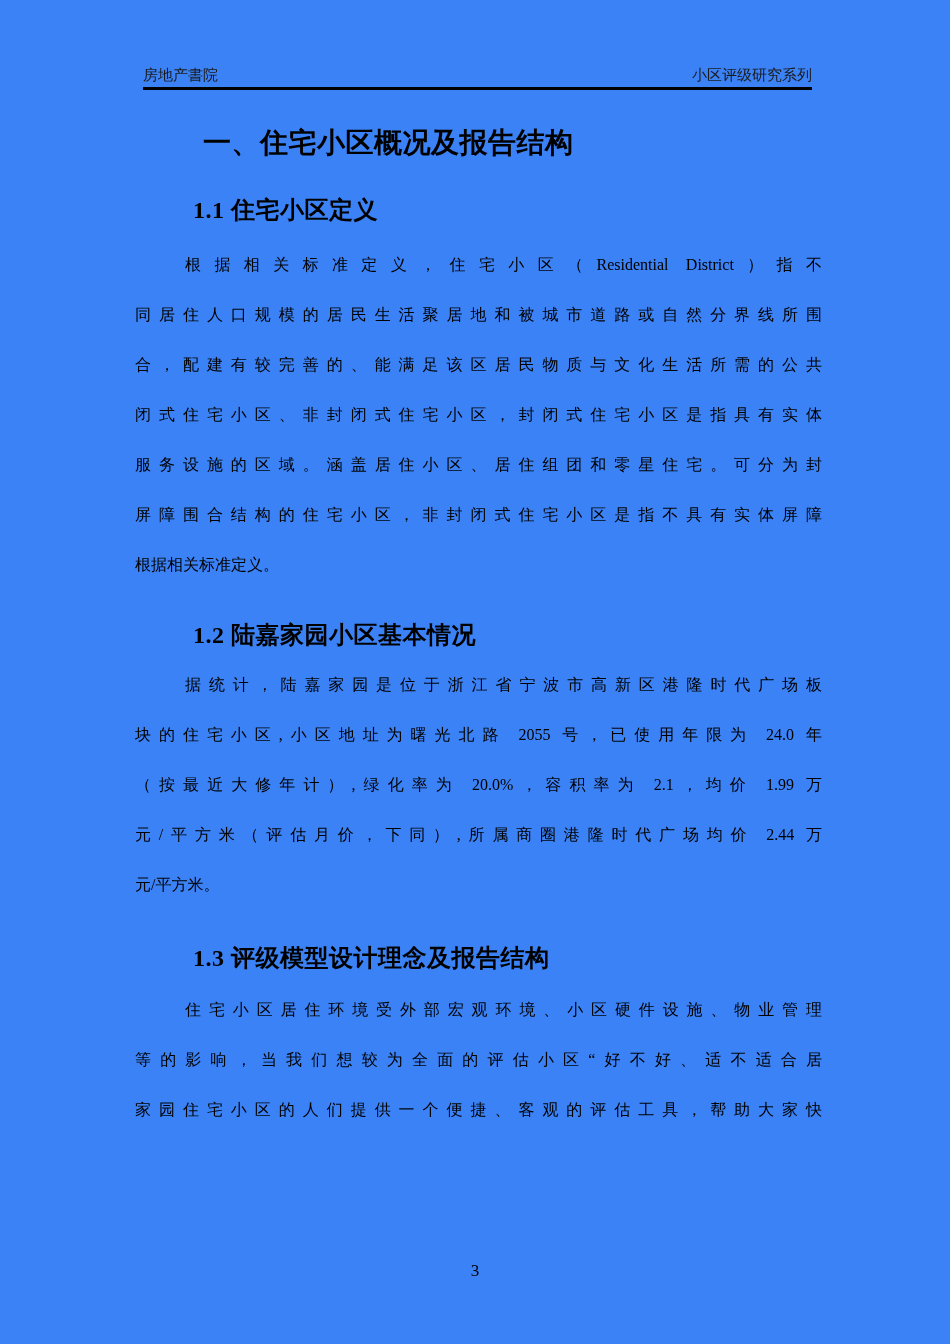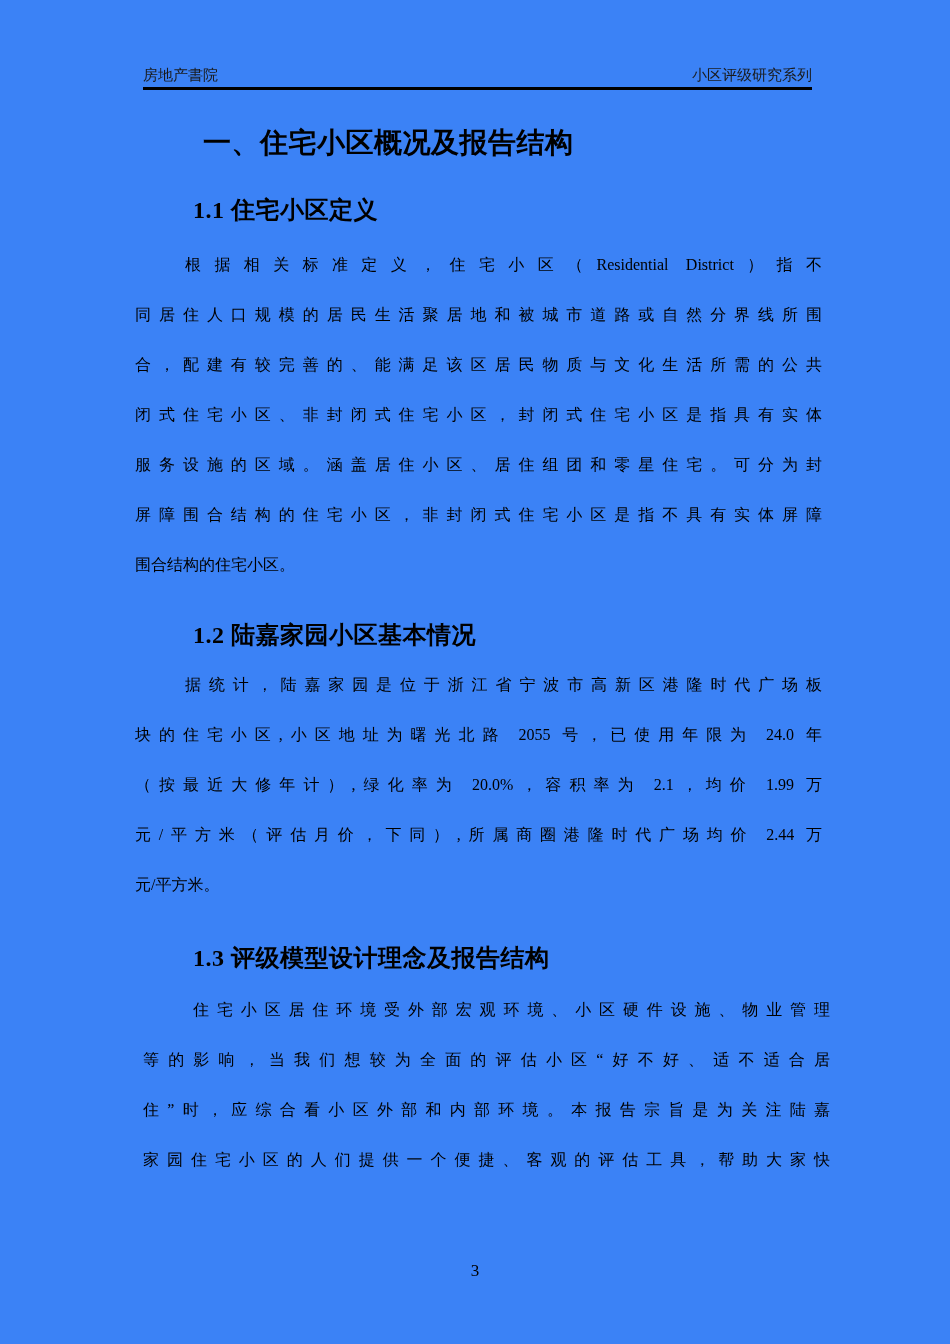--- a/index.html
+++ b/index.html
@@ -65,21 +65,21 @@
   .h2-12 { top: 598px; }
   .h2-13 { top: 921px; }
   
   .para {
     position: absolute;
     left: 135px;
     width: 687px;
   }
   .p11 { top: 240px; }
   .p12 { top: 660px; }
-  .p13 { top: 985px; margin-left: 8px; }
+  .p13 { top: 985px; }
   .line {
     height: 50px;
     line-height: 50px;
     overflow: hidden;
     font-size: 16px;
     text-align: justify;
     text-align-last: justify;
     text-justify: inter-character;
   }
   .line.indent { text-indent: 50px; }
@@ -114,37 +114,36 @@
 
   <h2 class="h2 h2-11">1.1 住宅小区定义</h2>
 
   <div class="para p11">
       <div class="line indent">根据相关标准定义，住宅小区（Residential District）指不</div>
       <div class="line">同居住人口规模的居民生活聚居地和被城市道路或自然分界线所围</div>
       <div class="line">合，配建有较完善的、能满足该区居民物质与文化生活所需的公共</div>
       <div class="line">闭式住宅小区、非封闭式住宅小区，封闭式住宅小区是指具有实体</div>
       <div class="line">服务设施的区域。涵盖居住小区、居住组团和零星住宅。可分为封</div>
       <div class="line">屏障围合结构的住宅小区，非封闭式住宅小区是指不具有实体屏障</div>
-      <div class="line last">围合结构的住宅小区。</div>
+      <div class="line last">根据相关标准定义。</div>
     </div>
 
   <h2 class="h2 h2-12">1.2 陆嘉家园小区基本情况</h2>
 
   <div class="para p12">
       <div class="line indent">据统计，陆嘉家园是位于浙江省宁波市高新区港隆时代广场板</div>
       <div class="line">块的住宅小区,小区地址为曙光北路 2055 号，已使用年限为 24.0 年</div>
       <div class="line">（按最近大修年计）,绿化率为 20.0%，容积率为 2.1，均价 1.99 万</div>
       <div class="line">元/平方米（评估月价，下同）,所属商圈港隆时代广场均价 2.44 万</div>
       <div class="line last">元/平方米。</div>
     </div>
 
   <h2 class="h2 h2-13">1.3 评级模型设计理念及报告结构</h2>
 
   <div class="para p13">
       <div class="line indent">住宅小区居住环境受外部宏观环境、小区硬件设施、物业管理</div>
       <div class="line">等的影响，当我们想较为全面的评估小区“好不好、适不适合居</div>
-      <div class="line">住”时，应综合看小区外部和内部环境。本报告宗旨是为关注陆嘉</div>
       <div class="line">家园住宅小区的人们提供一个便捷、客观的评估工具，帮助大家快</div>
     </div>
 
   <div class="footer">3</div>
 
 </div>
 
 </body></html>

